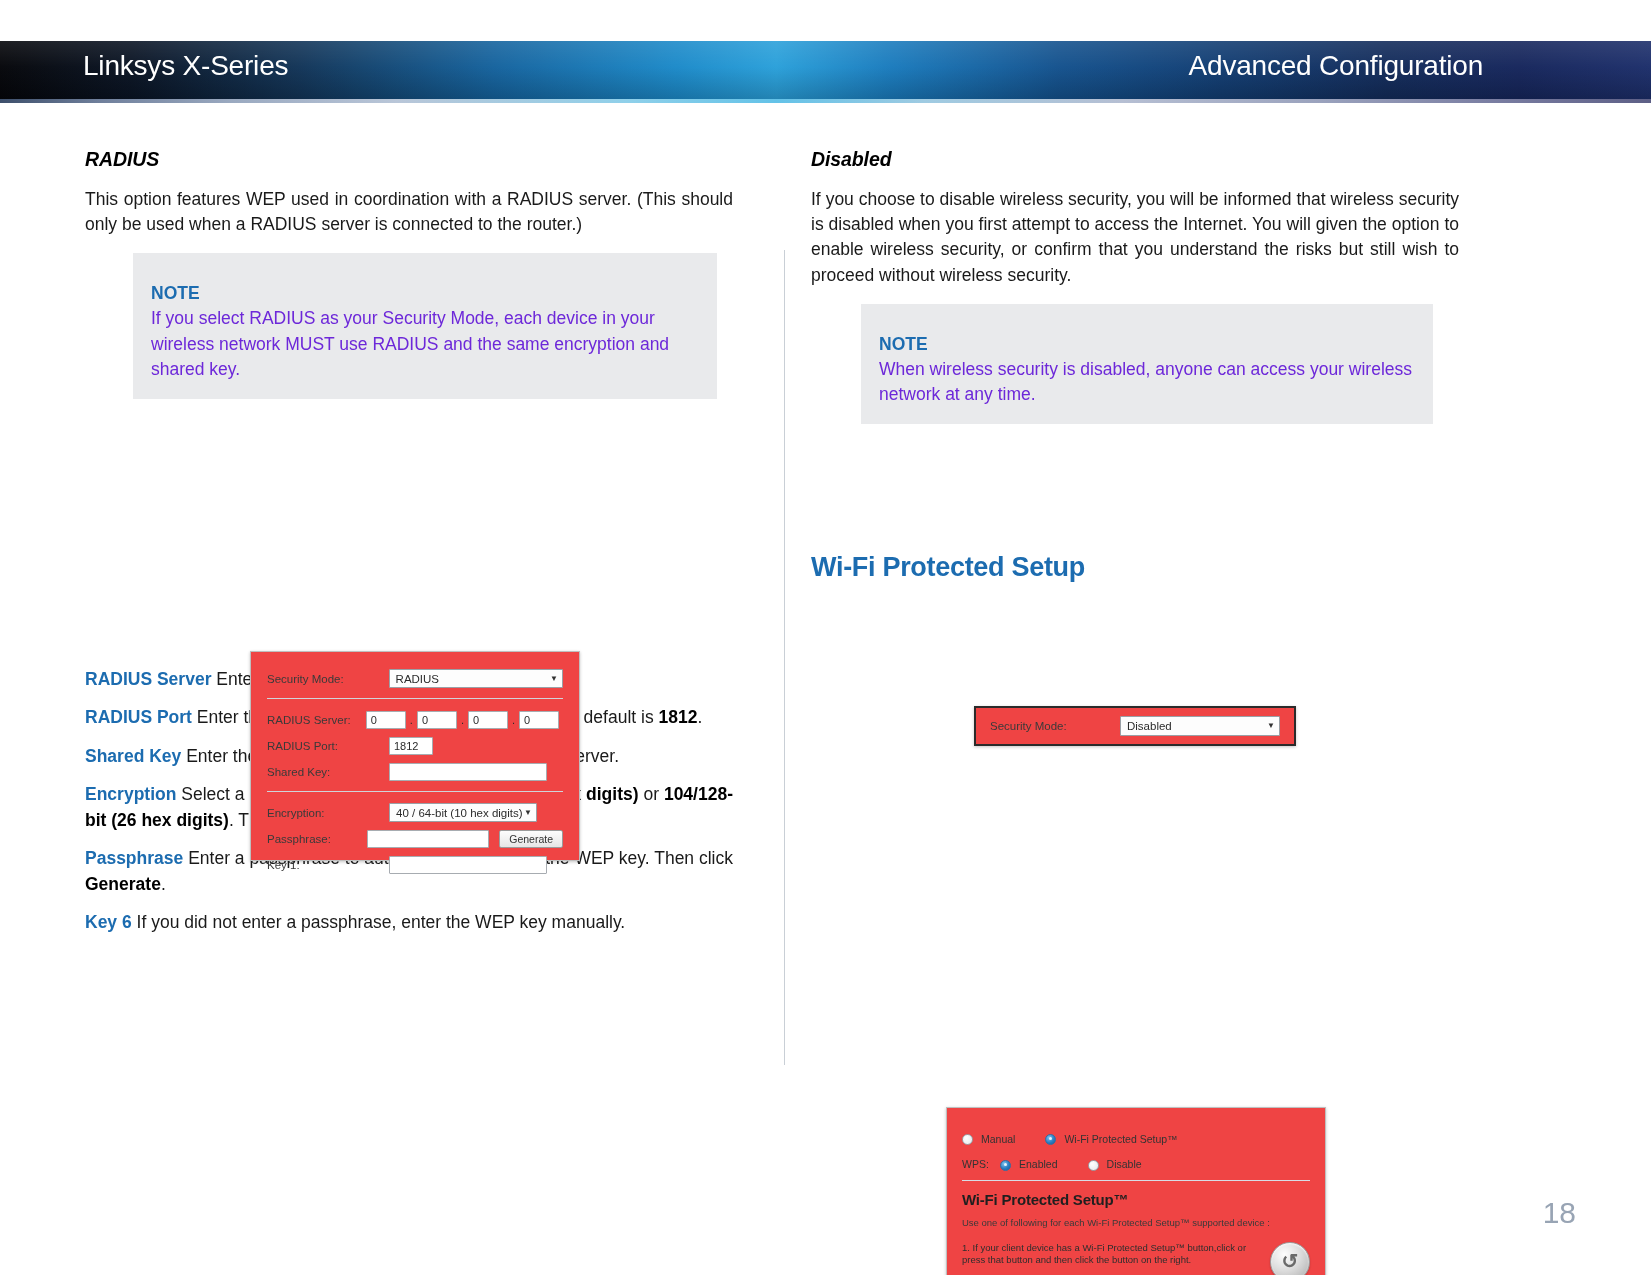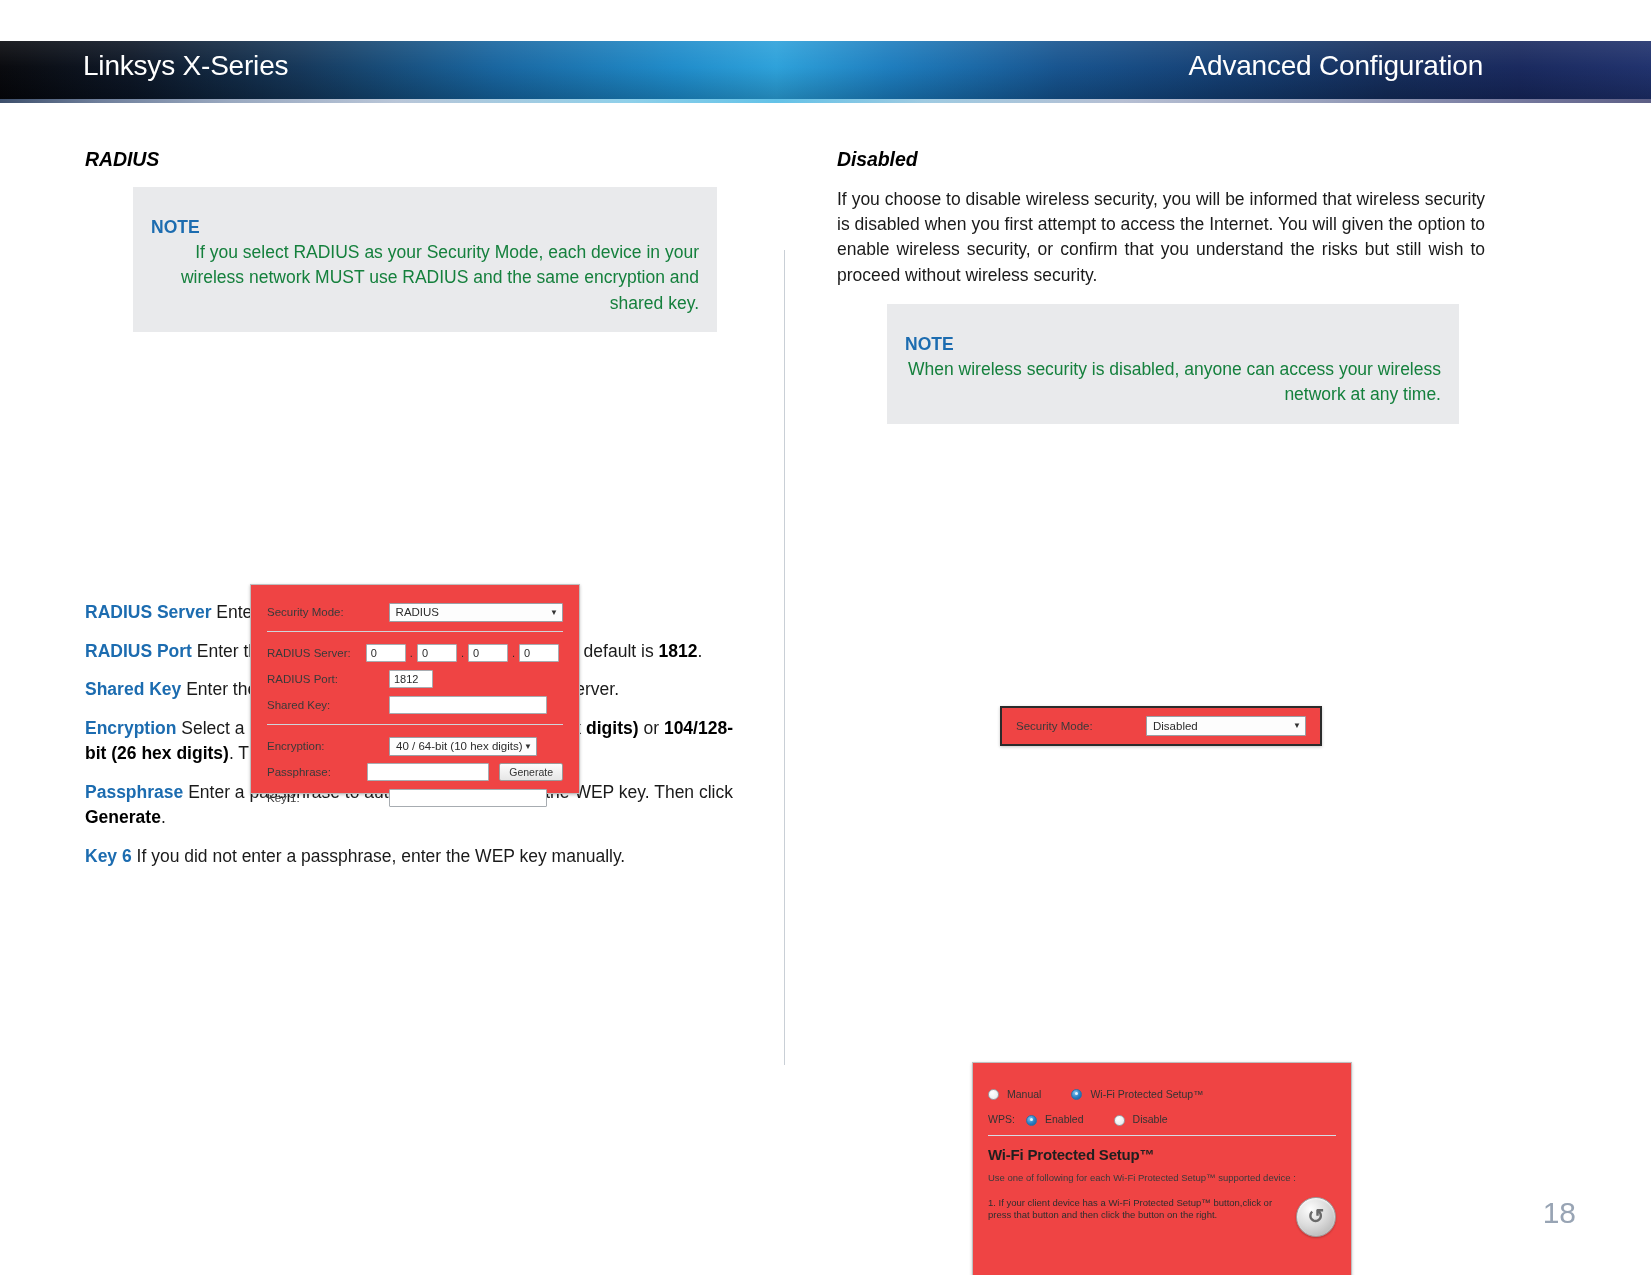--- a/index.html
+++ b/index.html
@@ -49,21 +49,21 @@
   }
   .header-title-right {
     position: absolute; right: 168px; top: 50px;
     font-size: 28px; color: #ffffff; letter-spacing: -0.2px;
     text-align: left;
     font-family: "Liberation Sans", sans-serif;
   }
 
   
   .col-left  { position: absolute; left: 85px;  top: 148px; width: 648px; }
-  .col-right { position: absolute; left: 837px; top: 148px; width: 648px; }
+  .col-right { position: absolute; left: 811px; top: 148px; width: 648px; }
 
   .col-divider {
     position: absolute; left: 784px; top: 250px; width: 1px; height: 815px;
     background: #c9cfd6;
   }
 
   h3.sub {
     font-size: 19.5px; font-style: italic; font-weight: bold;
     color: #000; margin-bottom: 16px; letter-spacing: -0.1px;
   }
@@ -79,21 +79,21 @@
 
   
   .notebox {
     background: #e9eaec; padding: 30px 18px 16px 18px;
     margin: 16px 0 0 0;
   }
   .notebox .note-title {
     color: #1c6cb0; font-weight: bold; font-size: 17.5px; margin-bottom: 2px;
   }
   .notebox .note-text {
-    font-size: 17.5px; line-height: 1.45; color: #15803d; text-align: right;
+    font-size: 17.5px; line-height: 1.45; color: #6d28d9;
   }
 
   
   .deflist { margin-top: 18px; }
   .defitem {
     font-size: 17.5px; line-height: 1.46; color: #1a1a1a;
     margin-bottom: 13px; text-align: justify;
   }
   .defitem .term { color: #1c6cb0; font-weight: bold; }
   .defitem b { font-weight: bold; color: #000; }
@@ -201,20 +201,21 @@
   </div>
   <div class="header-rule"></div>
   <div class="header-title-left">Linksys X-Series</div>
   <div class="header-title-right">Advanced Configuration</div>
 
   <div class="col-divider"></div>
 
   <div class="col-left">
 
     <h3 class="sub">RADIUS</h3>
+    <p class="body">This option features WEP used in coordination with a RADIUS server. (This should only be used when a RADIUS server is connected to the router.)</p>
 
     <div class="notebox" style="margin-left:48px; width:584px;">
       <div class="note-title">NOTE</div>
       <div class="note-text">If you select RADIUS as your Security Mode, each device in your wireless network MUST use RADIUS and the same encryption and shared key.</div>
     </div>
 
     <div class="figure" style="height:250px;">
       <div class="shot radius-shot">
 
         <div class="row">
@@ -316,20 +317,21 @@
     <div class="figure" style="height:128px;">
       <div class="shot disabled-shot">
         <div class="lbl">Security Mode:</div>
         <div class="sel">
           <span>Disabled</span>
           <span class="arrow">▼</span>
         </div>
       </div>
     </div>
 
+    <h2 class="section">Wi-Fi Protected Setup</h2>
 
     <div class="figure" style="height:370px;">
       <div class="shot wps-shot">
 
         <div class="radio-row">
           <span class="radio"></span>
           <span class="wps-lbl">Manual</span>
           <span class="gap"></span>
           <span class="radio on"></span>
           <span class="wps-lbl">Wi-Fi Protected Setup™</span>

